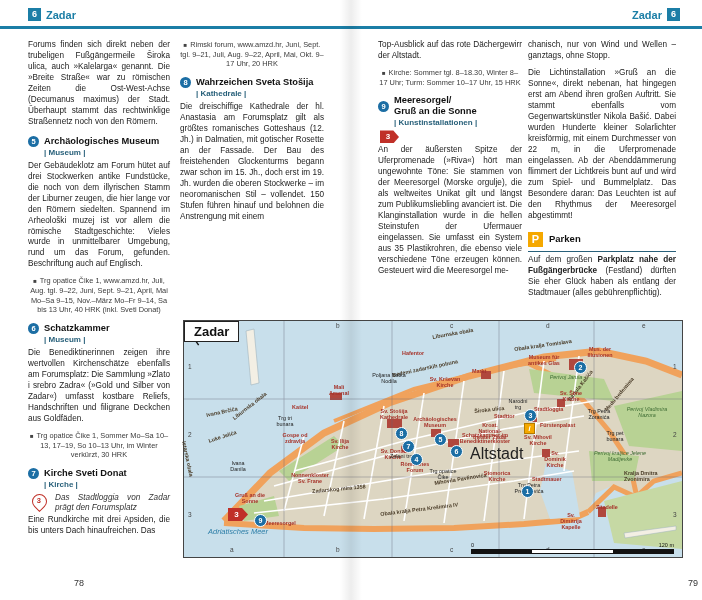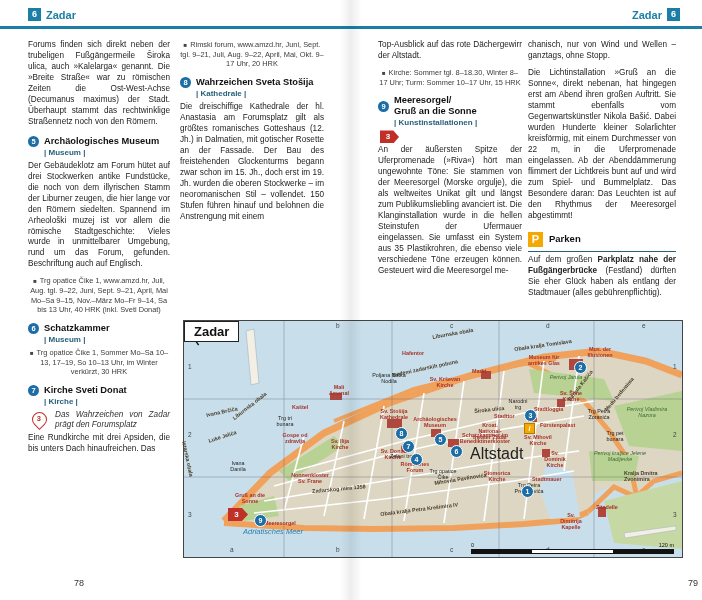--- a/index.html
+++ b/index.html
@@ -52,21 +52,21 @@
   #map{position:absolute;left:183px;top:320px;width:498px;height:236px;border:1px solid #444;background:#c8dfeb;}
   #map svg{position:absolute;left:0;top:0;}
   #map-overlay{position:absolute;left:0;top:0;width:498px;height:236px;}
   #map-title{position:absolute;left:0;top:0;background:#fff;border:1px solid #222;padding:2px 9px;
              font-size:13px;font-weight:bold;color:#111;z-index:5;}
   .ml{position:absolute;white-space:nowrap;line-height:1.1;transform-origin:left top;}
   .ml.street{font-size:5.4px;font-weight:bold;color:#4a3c28;}
   .ml.poi{font-size:5.4px;font-weight:bold;color:#a6332a;text-align:center;}
   .ml.place{font-size:5.4px;color:#222;text-align:center;}
   .ml.park{font-size:5.4px;font-style:italic;color:#3f6d35;text-align:center;}
-  .ml.sea{font-size:7.5px;font-style:italic;color:#2e7fa8;margin-left:35px;}
+  .ml.sea{font-size:7.5px;font-style:italic;color:#2e7fa8;}
   .ml.grid{font-size:6.5px;color:#444;}
   .mmarker{position:absolute;width:11px;height:11px;border-radius:50%;background:#1c6ea4;border:1px solid #fff;
            color:#fff;font-size:7px;font-weight:bold;text-align:center;line-height:11px;z-index:4;}
   #map-red-arrow{position:absolute;width:17px;height:13px;background:#c03028;color:#fff;font-size:8px;font-weight:bold;
            display:flex;align-items:center;justify-content:center;padding-right:3px;
            clip-path:polygon(0 0,70% 0,100% 50%,70% 100%,0 100%);z-index:4;}
   #map-info{position:absolute;width:9px;height:9px;background:#f5a800;color:#fff;font-size:7px;font-weight:bold;
            font-style:italic;text-align:center;line-height:9px;border:0.5px solid #b57b00;z-index:4;}
   #scalebar{position:absolute;left:287px;top:221px;width:203px;z-index:3;}
   #scalebar .nums{display:flex;justify-content:space-between;font-size:5.5px;color:#111;margin-bottom:1px;}
@@ -100,33 +100,34 @@
       <div class="sec-cat">| Museum |</div>
       <p>Der Gebäudeklotz am Forum hütet auf drei Stockwerken antike Fundstücke, die noch von dem illyrischen Stamm der Liburner zeugen, die hier lange vor den Römern siedelten. Spannend im Arheološki muzej ist vor allem die römische Stadtgeschichte: Vieles wurde in unmittelbarer Umgebung, rund um das Forum, gefunden. Beschriftung auch auf Englisch.</p>
       <p class="info"><span class="sq"></span><span>Trg opatice Čike 1, www.amzd.hr, Juli, Aug. tgl. 9–22, Juni, Sept. 9–21, April, Mai Mo–Sa 9–15, Nov.–März Mo–Fr 9–14, Sa bis 13 Uhr, 40 HRK (inkl. Sveti Donat)</span></p>
     </div>
     <div class="sec">
       <div class="sec-head">
         <span class="num-circle">6</span>
         <span class="sec-title">Schatzkammer</span>
       </div>
       <div class="sec-cat">| Museum |</div>
+      <p>Die Benediktinerinnen zeigen ihre wertvollen Kirchenschätze ebenfalls am Forumsplatz: Die Sammlung »Zlato i srebro Zadra« (»Gold und Silber von Zadar«) umfasst kostbare Reliefs, Handschriften und filigrane Deckchen aus Goldfäden.</p>
       <p class="info"><span class="sq"></span><span>Trg opatice Čike 1, Sommer Mo–Sa 10–13, 17–19, So 10–13 Uhr, im Winter verkürzt, 30 HRK</span></p>
     </div>
     <div class="sec">
       <div class="sec-head">
         <span class="num-circle">7</span>
         <span class="sec-title">Kirche Sveti Donat</span>
       </div>
       <div class="sec-cat">| Kirche |</div>
       <div class="teaser">
         <span class="pin">
             <span class="pin-n">3</span>
           </span>
-        <span class="teaser-txt">Das Wahrzeichen von Zadar prägt den Forumsplatz</span>
+        <span class="teaser-txt">Das Stadtloggia von Zadar prägt den Forumsplatz</span>
       </div>
       <p>Eine Rundkirche mit drei Apsiden, die bis unters Dach hinaufreichen. Das</p>
     </div>
   </div>
 
   <div class="col" id="col2">
     <p class="info"><span class="sq"></span><span>Rimski forum, www.amzd.hr, Juni, Sept. tgl. 9–21, Juli, Aug. 9–22, April, Mai, Okt. 9–17 Uhr, 20 HRK</span></p>
     <div class="sec">
       <div class="sec-head">
         <span class="num-circle">8</span>

